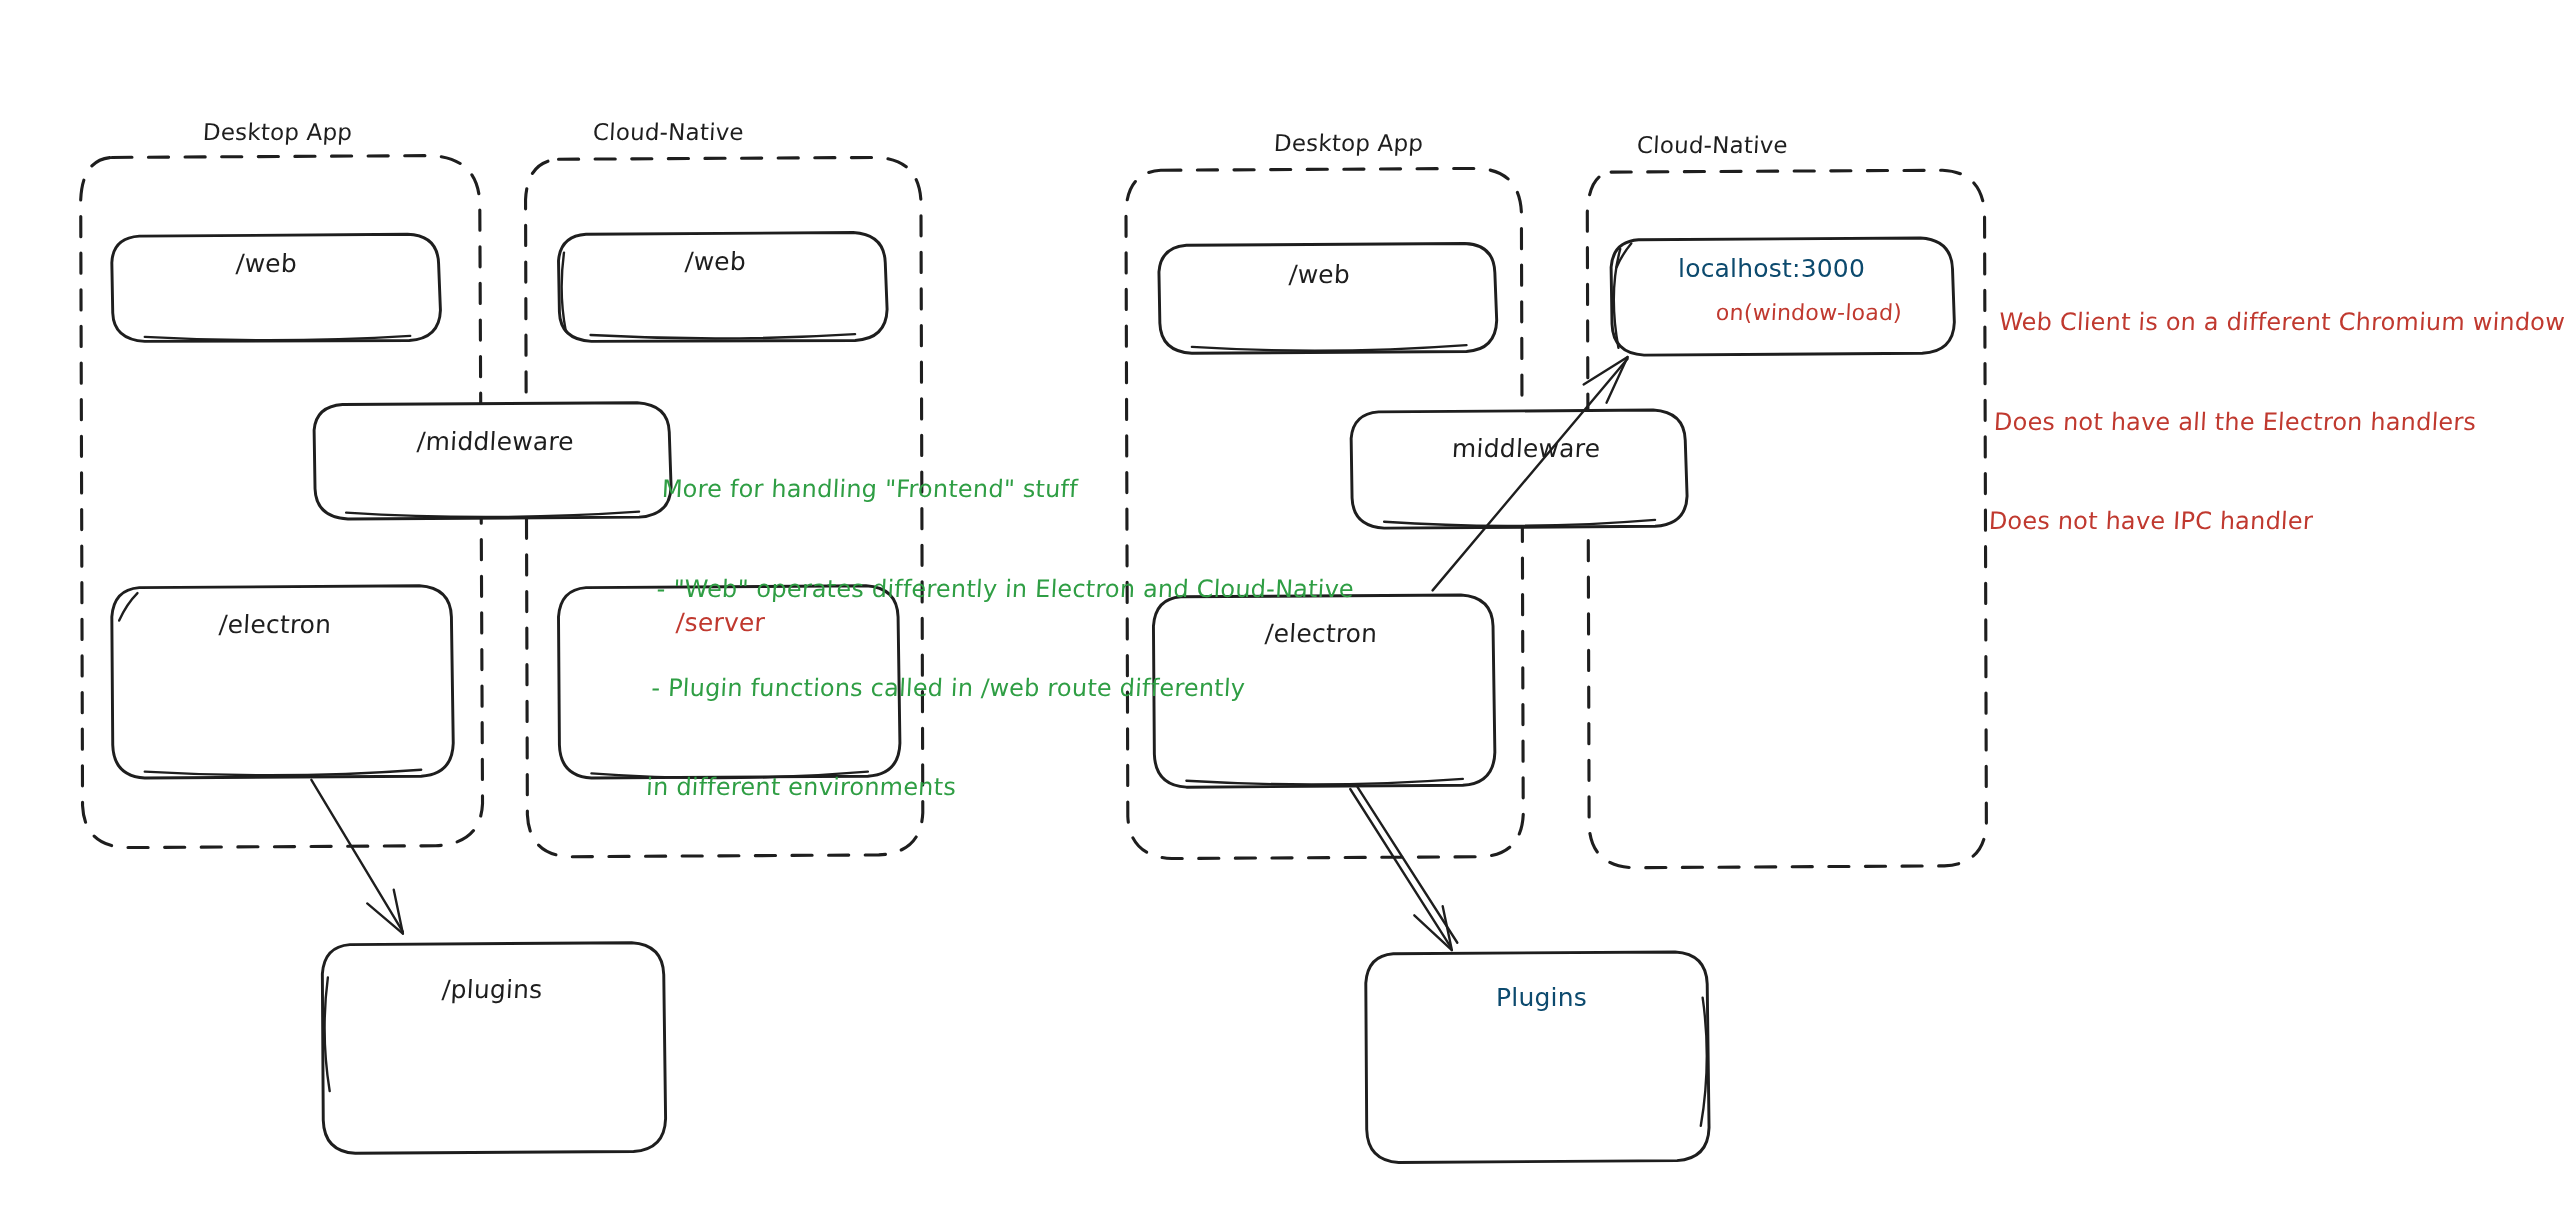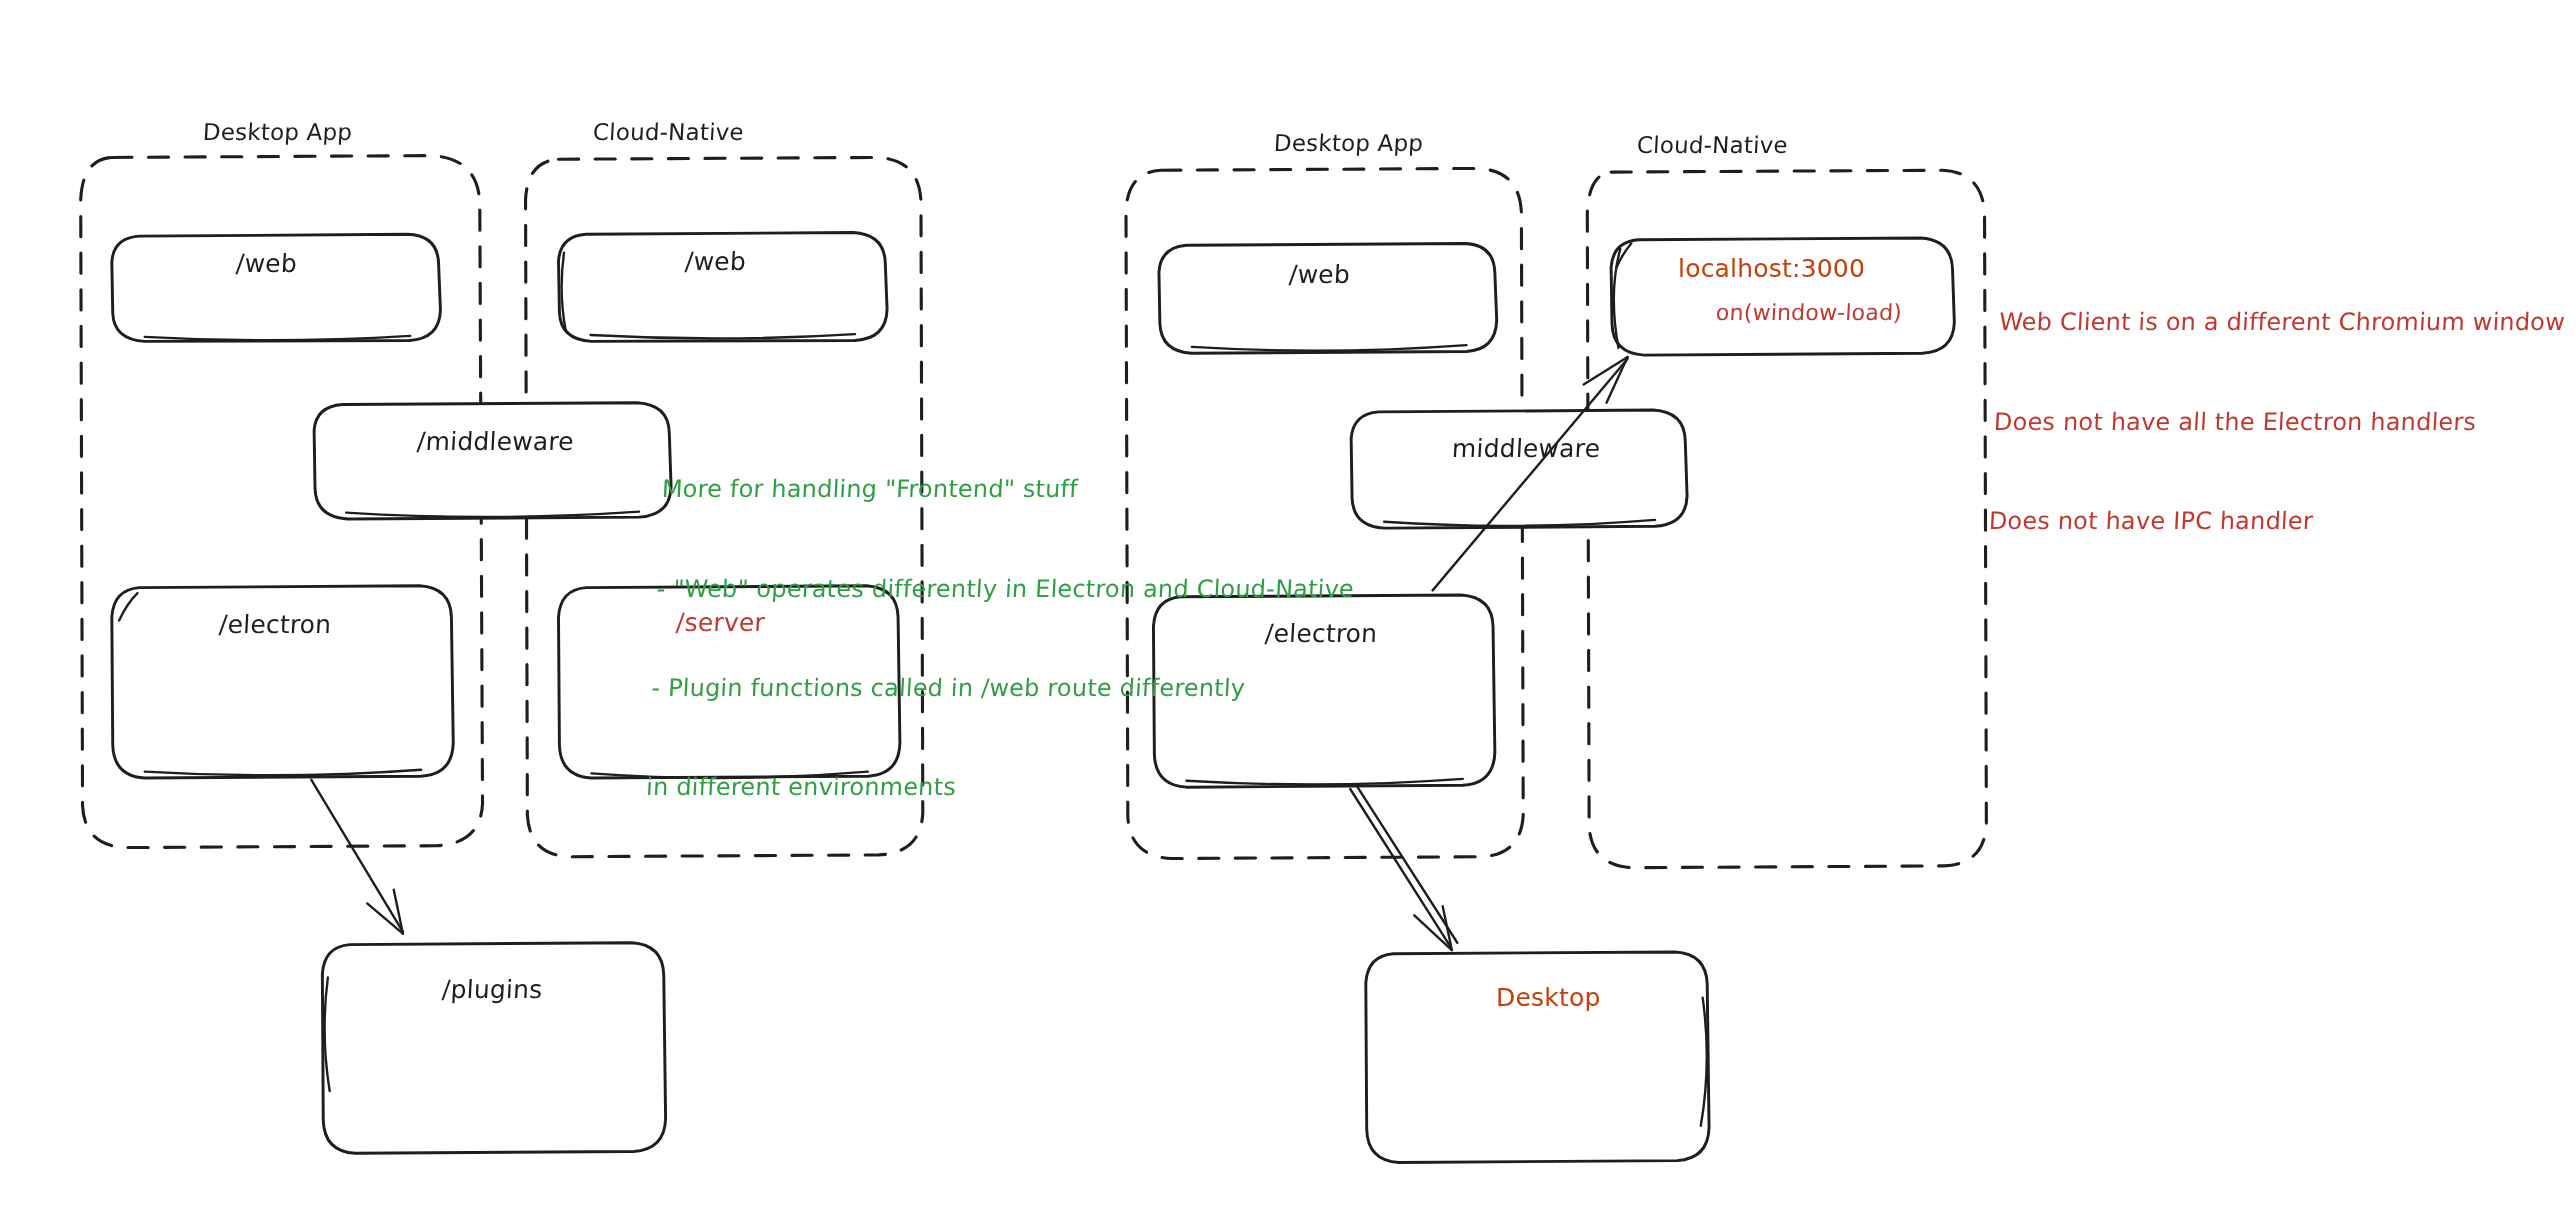--- a/index.html
+++ b/index.html
@@ -65,21 +65,21 @@
     color: #1e1e1e;
     transform: skewX(-3deg);
   }
   .lbl.node-title {
     font-size: 25px;
     color: #1e1e1e;
     transform: skewX(-3deg);
   }
   .lbl.node-title-plain {
     font-size: 25px;
-    color: #c2410c;
+    color: #0c4a6e;
   }
   .lbl.red {
     color: #c0392f;
   }
   .lbl.green {
     color: #2f9e44;
   }
   .lbl.note {
     font-size: 24px;
     line-height: 1.38;
@@ -179,21 +179,21 @@
   <div class="lbl node-title" style="left:1289px; top:258px;">/web</div>
 
   <div class="lbl node-title-plain" style="left:1678px; top:252px;">localhost:3000</div>
 
   <div class="lbl sub red" style="left:1716px; top:298px;">on(window-load)</div>
 
   <div class="lbl node-title" style="left:1452px; top:432px;">middleware</div>
 
   <div class="lbl node-title" style="left:1265px; top:617px;">/electron</div>
 
-  <div class="lbl node-title-plain" style="left:1496px; top:981px;">Desktop</div>
+  <div class="lbl node-title-plain" style="left:1496px; top:981px;">Plugins</div>
 
   <div class="lbl note green" style="left:654px; top:407px;">
     <div>More for handling "Frontend" stuff</div>
     <div>- "Web" operates differently in Electron and Cloud-Native</div>
     <div>- Plugin functions called in /web route differently</div>
     <div>in different environments</div>
   </div>
 
   <div class="lbl note red" style="left:1994px; top:240px;">
     <div>Web Client is on a different Chromium window</div>

